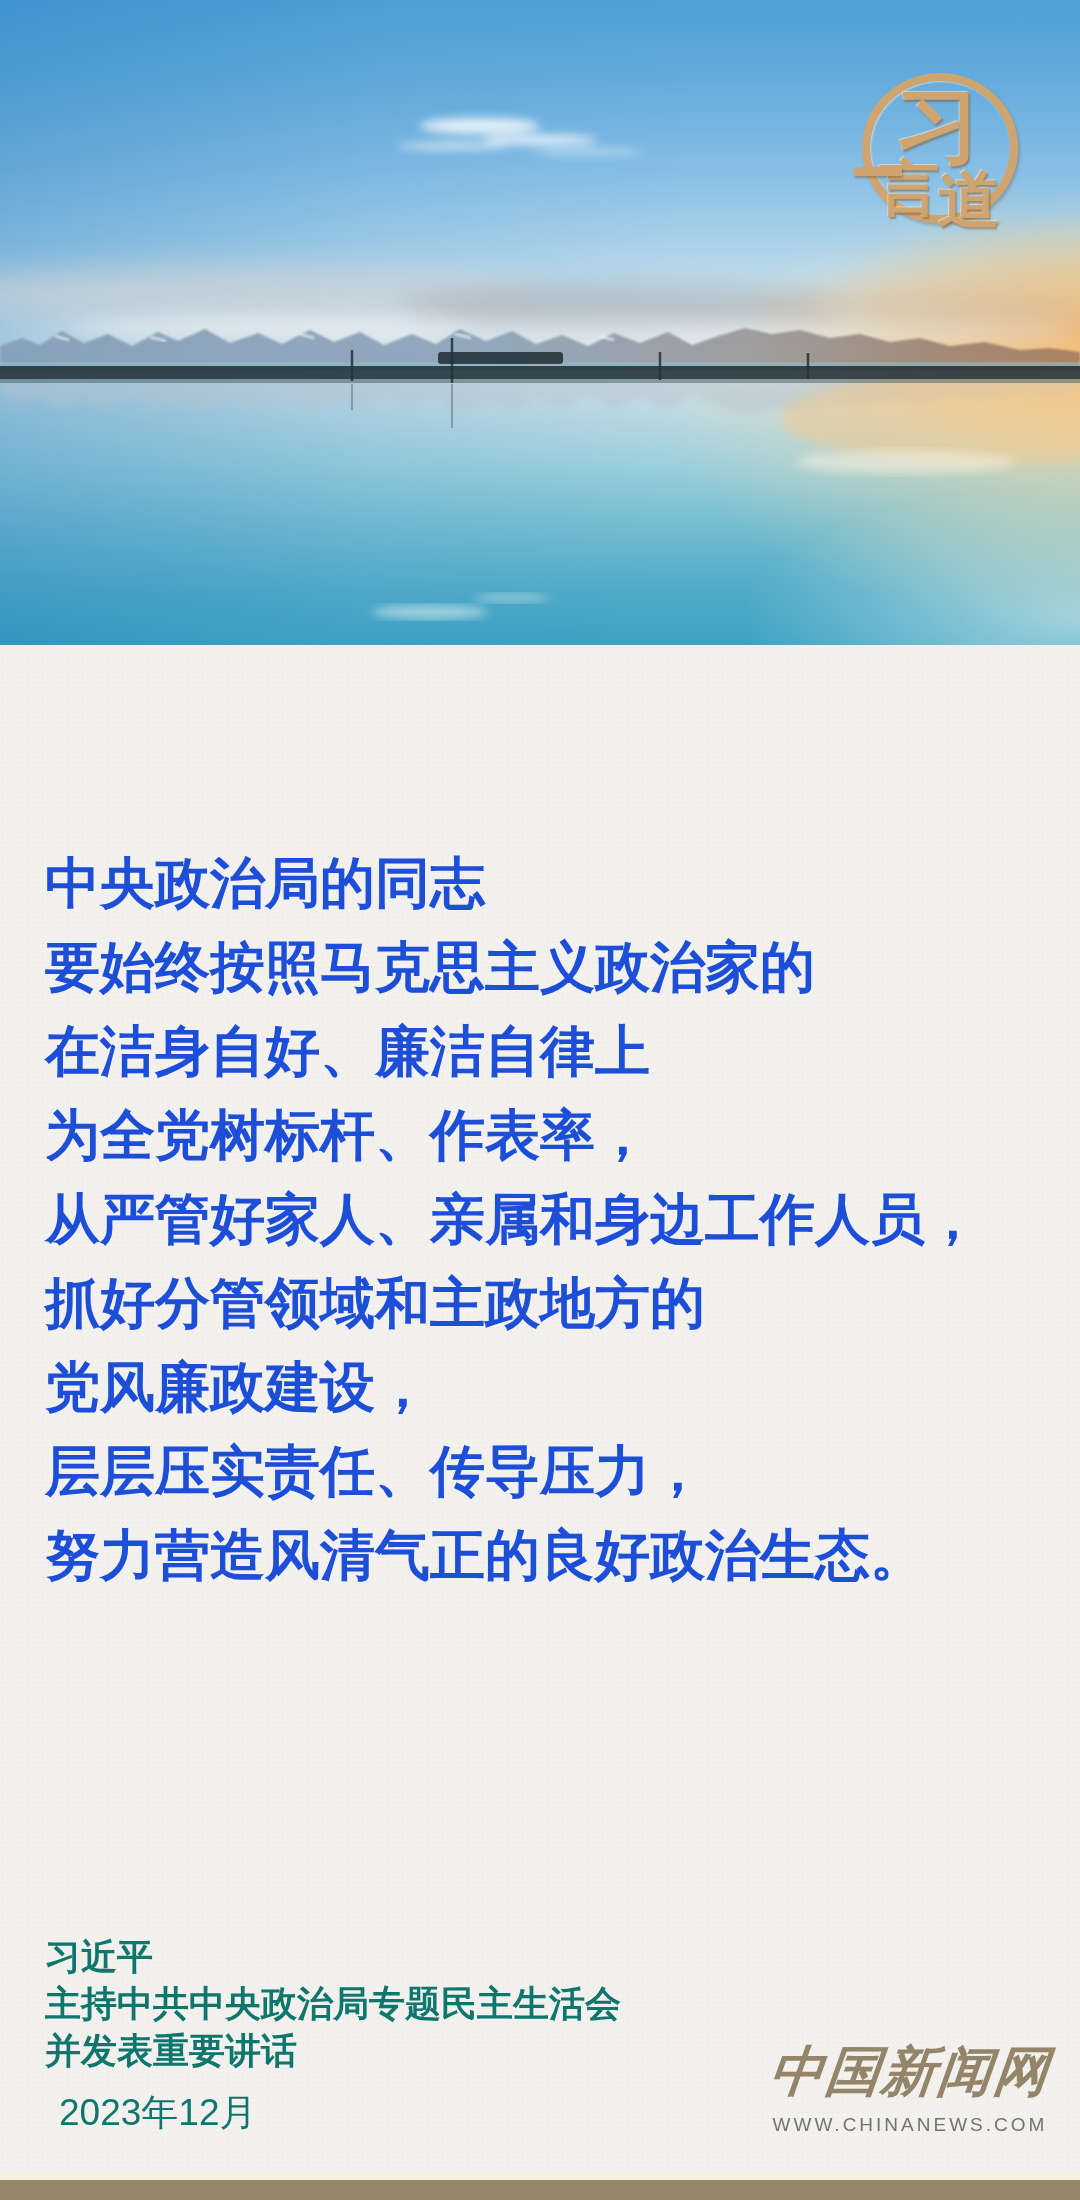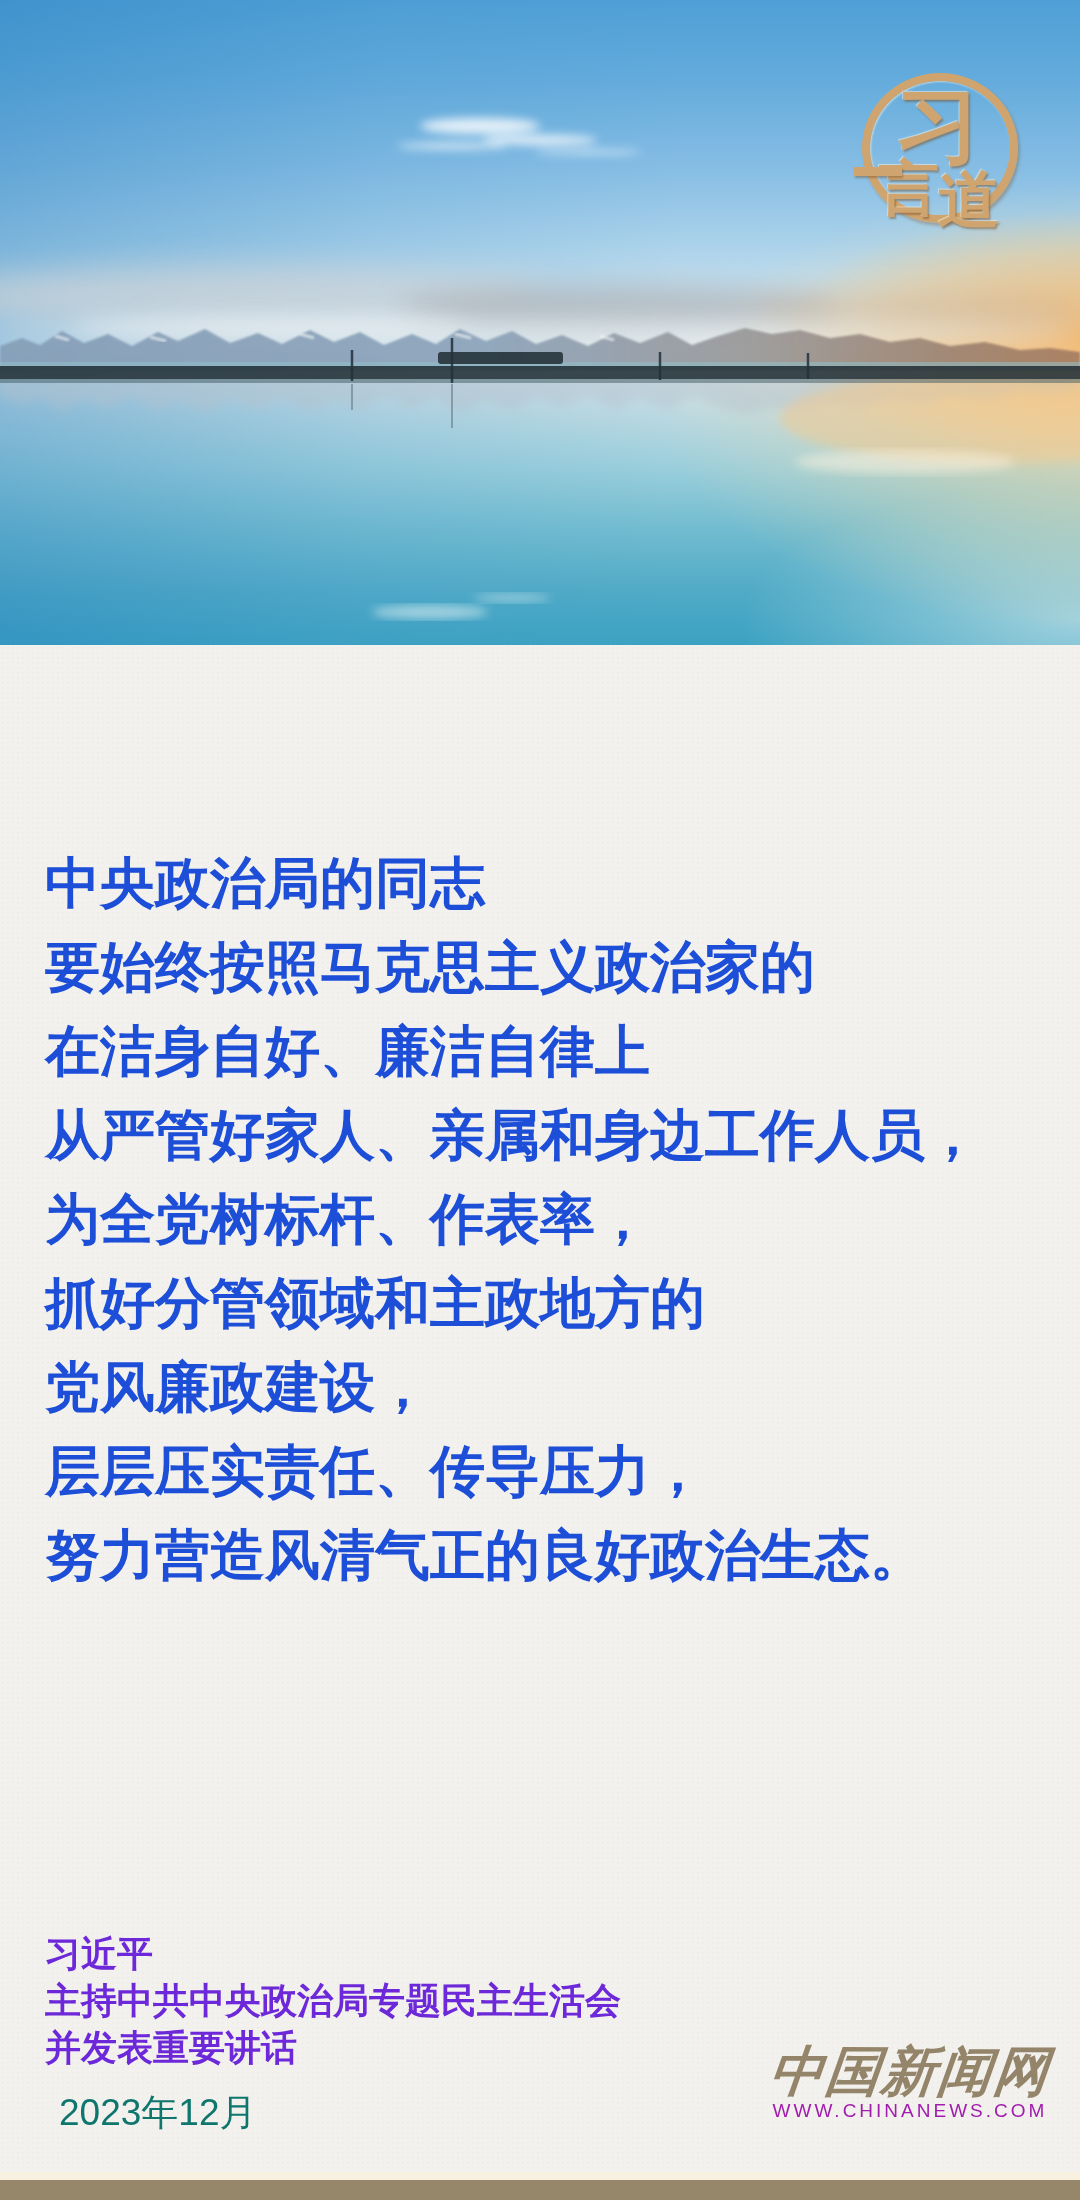--- a/index.html
+++ b/index.html
@@ -59,38 +59,38 @@
     position:absolute; left:45px; top:841px;
     font-family:"DejaVu Serif","Liberation Serif",serif;
     font-weight:600; font-size:55px; line-height:84px; color:#1d4ed8;
     letter-spacing:0;
   }
   .qline { white-space:nowrap; }
 
   
   .attribution {
     position:absolute; left:45px; top:1933px;
-    font-family:Liberation Mono, monospace;
-    font-weight:700; font-size:36px; line-height:47px; color:#6d28d9;
+    font-family:Liberation Sans, sans-serif;
+    font-weight:700; font-size:36px; line-height:47px; color:#0f766e;
   }
   .date {
     position:absolute; left:59px; top:2090px;
     font-size:37px; line-height:46px; font-weight:400; color:#0f766e;
     font-family:"Liberation Sans",sans-serif;
   }
 
   
   .footer-logo { position:absolute; right:30px; top:2042px; text-align:center; }
   .brand-zh {
     font-family:"DejaVu Serif","Liberation Serif",serif;
     font-style:italic; font-weight:700; font-size:54px; line-height:58px;
     color:#93846a; transform:skewX(-6deg); letter-spacing:2px; white-space:nowrap;
   }
   .brand-url {
-    margin-top:0; font-size:19px; letter-spacing:3px; color:#a21caf;
+    margin-top:14px; font-size:19px; letter-spacing:3px; color:#737373;
     font-family:"Liberation Sans",sans-serif; white-space:nowrap;
   }
 
   
   .accent-strip { position:absolute; left:0; top:2172px; width:1080px; height:8px; background:#f8f1e0; }
   .footer-bar   { position:absolute; left:0; top:2180px; width:1080px; height:20px; background:#97876a; }
 </style>
 </head>
 <body>
 
@@ -148,22 +148,22 @@
       <span class="yan">言</span>
       <span class="dao">道</span>
       <span class="bar"></span>
     </div>
   </div>
 
   <div class="quote">
     <div class="qline">中央政治局的同志</div>
     <div class="qline">要始终按照马克思主义政治家的</div>
     <div class="qline">在洁身自好、廉洁自律上</div>
+    <div class="qline">为全党树标杆、作表率，</div>
     <div class="qline">从严管好家人、亲属和身边工作人员，</div>
-    <div class="qline">为全党树标杆、作表率，</div>
     <div class="qline">抓好分管领域和主政地方的</div>
     <div class="qline">党风廉政建设，</div>
     <div class="qline">层层压实责任、传导压力，</div>
     <div class="qline">努力营造风清气正的良好政治生态。</div>
   </div>
 
   <div class="attribution">
     <div>习近平</div>
     <div>主持中共中央政治局专题民主生活会</div>
     <div>并发表重要讲话</div>

